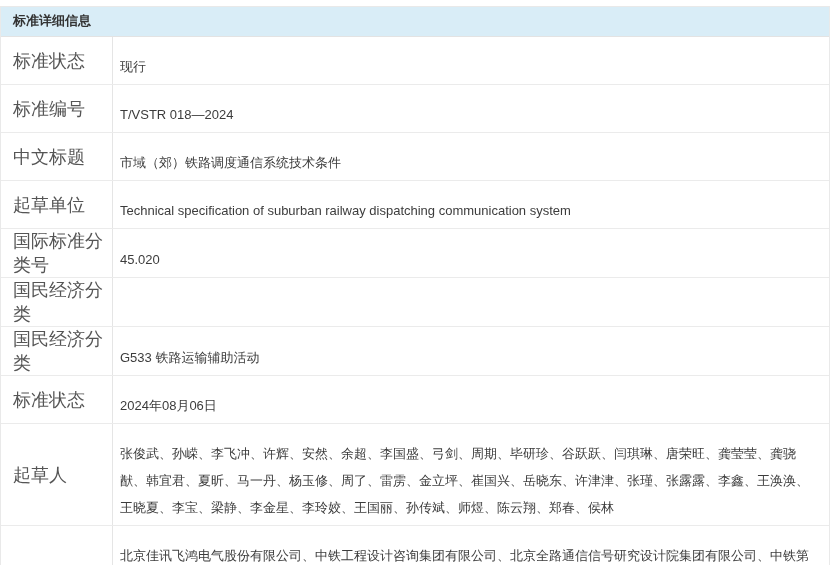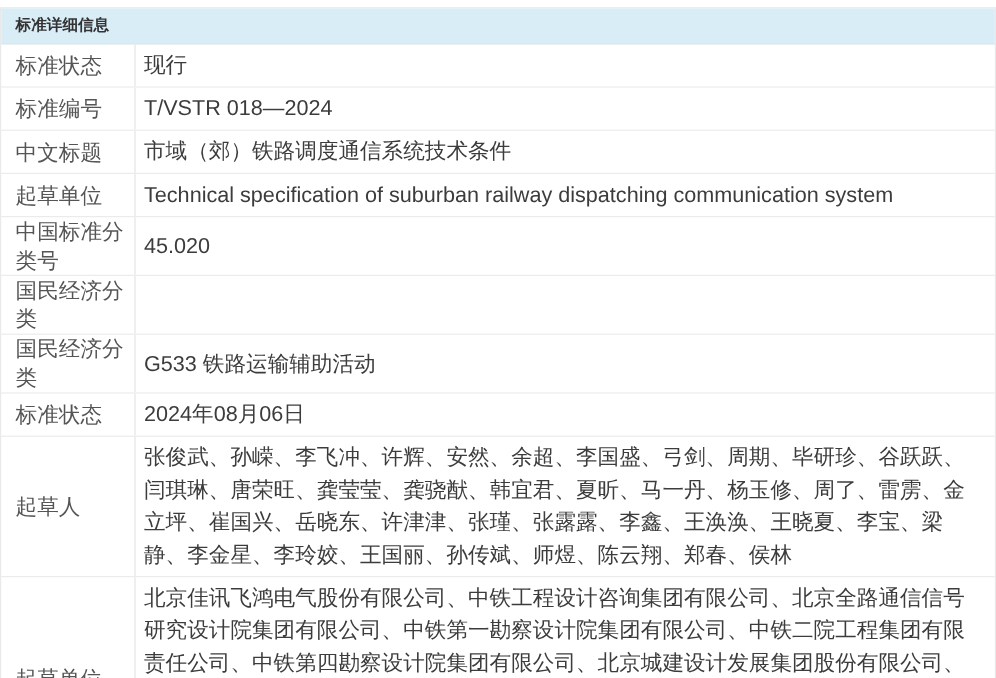--- a/index.html
+++ b/index.html
@@ -32,24 +32,24 @@
     width: 112px;
     border-right: 1px solid #e5e5e5;
     padding-left: 12px;
     display: flex;
     align-items: center;
     font-size: 18px;
     color: #555555;
   }
   .cell-value {
     flex: 1;
-    padding: 4px 12px 4px 7px;
+    padding: 16px 12px 4px 7px;
     display: flex;
     align-items: center;
-    font-size: 18px;
+    font-size: 13px;
     line-height: 27px;
     color: #3c3c3c;
     word-break: break-all;
   }
 </style>
 </head>
 <body>
 
 <div class="panel">
   <div class="panel-header">标准详细信息</div>
@@ -68,21 +68,21 @@
     <div class="cell-label">中文标题</div>
     <div class="cell-value">市域（郊）铁路调度通信系统技术条件</div>
   </div>
 
   <div class="row">
     <div class="cell-label">起草单位</div>
     <div class="cell-value">Technical specification of suburban railway dispatching communication system</div>
   </div>
 
   <div class="row">
-    <div class="cell-label">中国标准分类号</div>
+    <div class="cell-label">国际标准分类号</div>
     <div class="cell-value">45.020</div>
   </div>
 
   <div class="row">
     <div class="cell-label">国民经济分类</div>
     <div class="cell-value"></div>
   </div>
 
   <div class="row">
     <div class="cell-label">国民经济分类</div>

